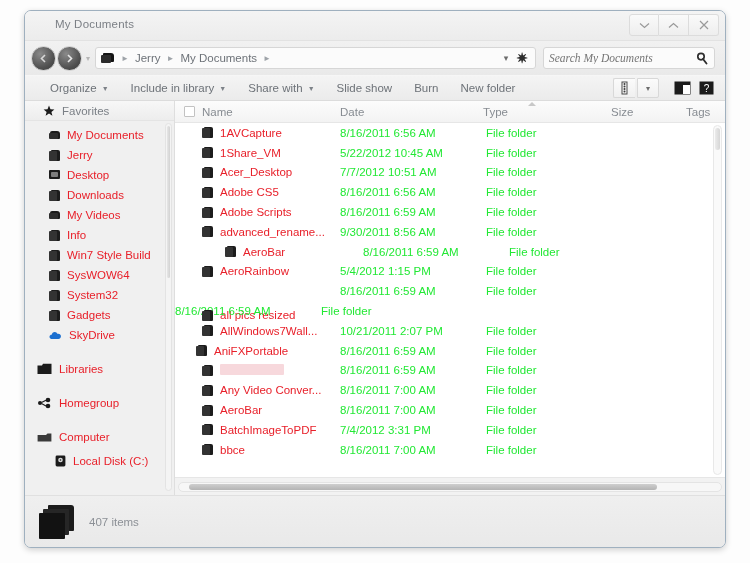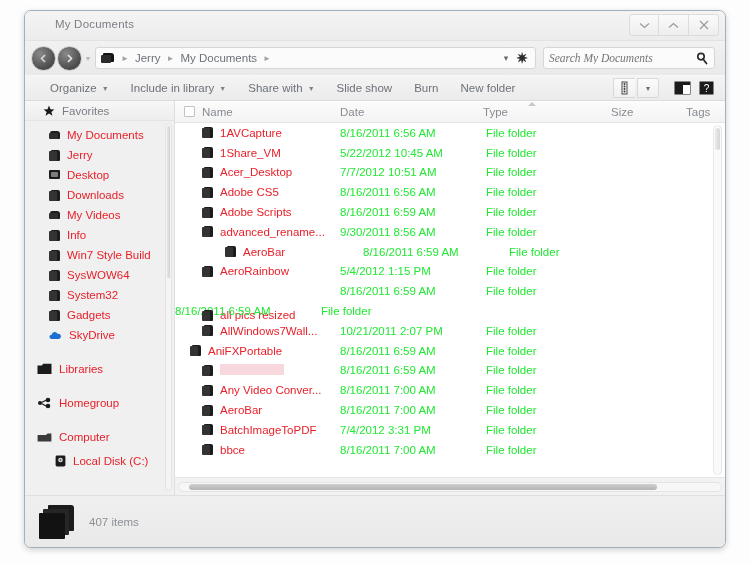--- a/index.html
+++ b/index.html
@@ -652,21 +652,21 @@
                   <span class="f"></span>
                 </span>
                 <span>AllWindows7Wall...</span>
               </div>
               <div class="fdate" style="width: 146px;">10/21/2011 2:07 PM</div>
               <div class="ftype" style="width: 128px;">File folder</div>
               <div style="width: 75px;"></div>
               <div></div>
             </div>
             <div class="row">
-              <div class="fname" style="width: 165px; padding-left: 15px;">
+              <div class="fname" style="width: 165px; padding-left: 21px;">
                 <span class="folder-ico">
                   <span class="b"></span>
                   <span class="f"></span>
                 </span>
                 <span>AniFXPortable</span>
               </div>
               <div class="fdate" style="width: 146px;">8/16/2011 6:59 AM</div>
               <div class="ftype" style="width: 128px;">File folder</div>
               <div style="width: 75px;"></div>
               <div></div>

